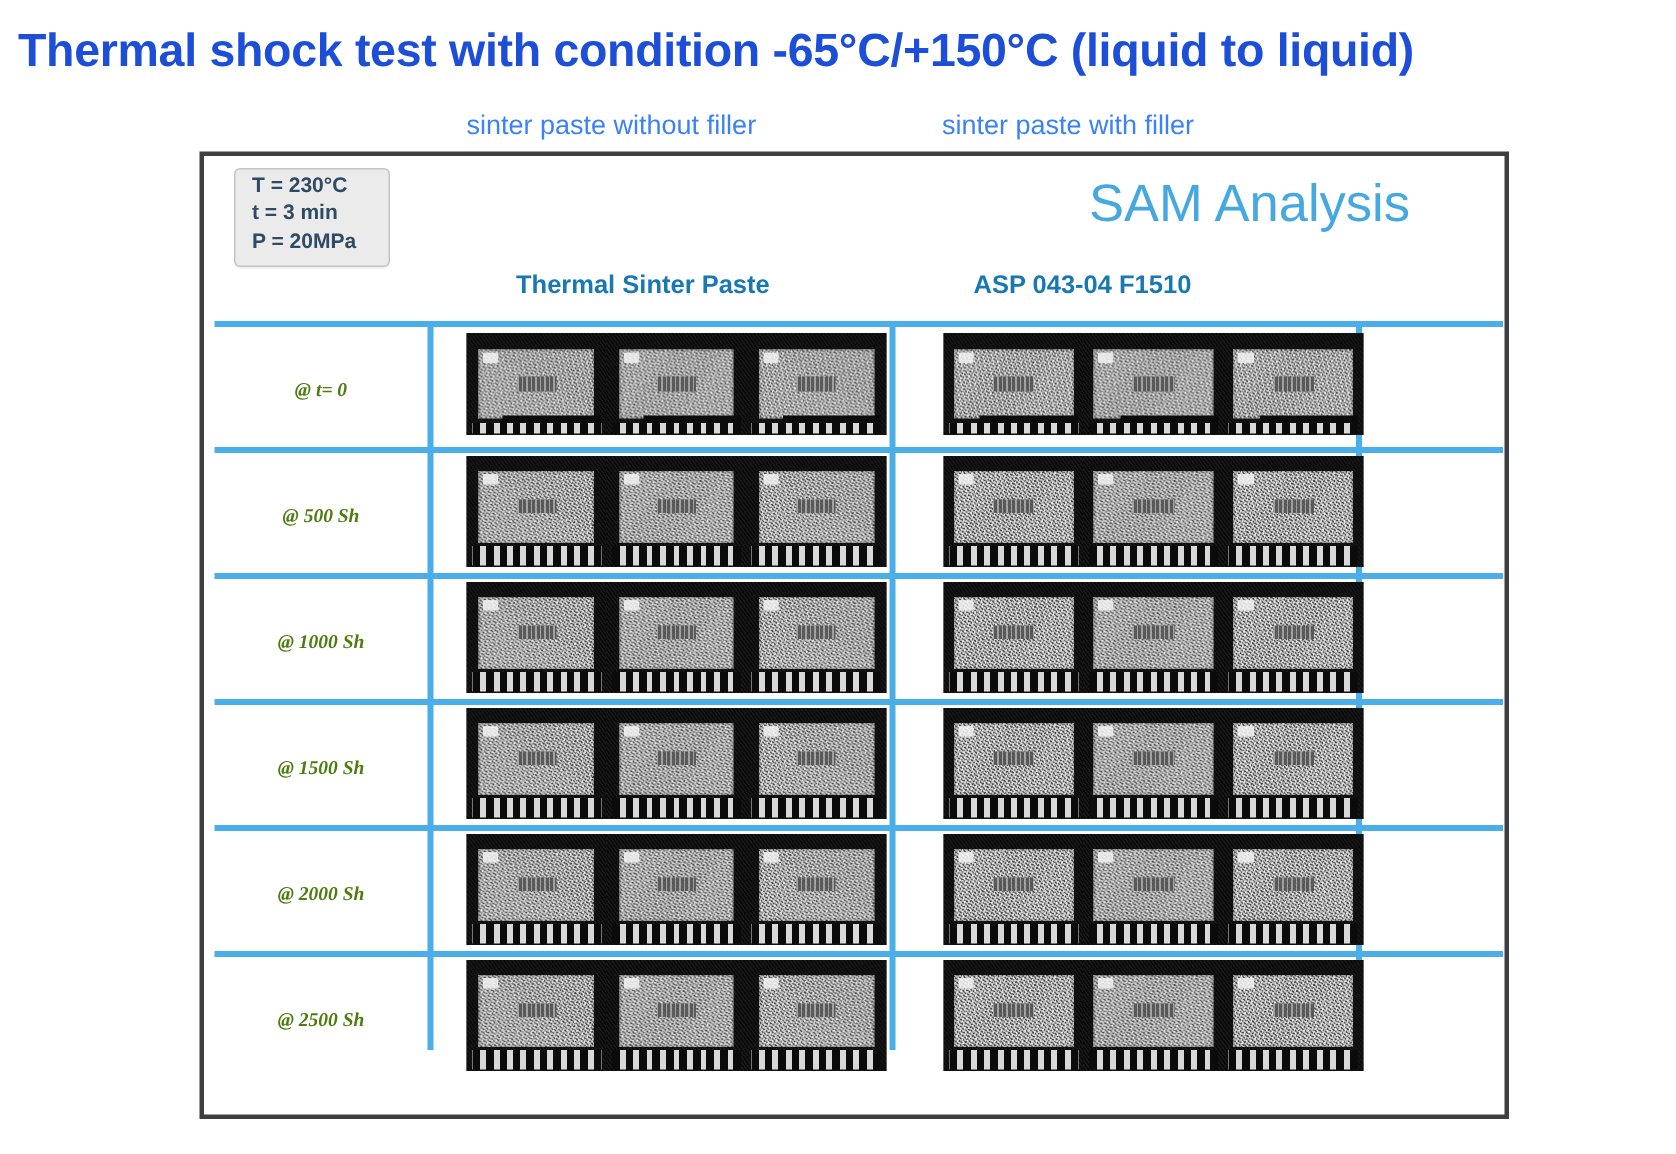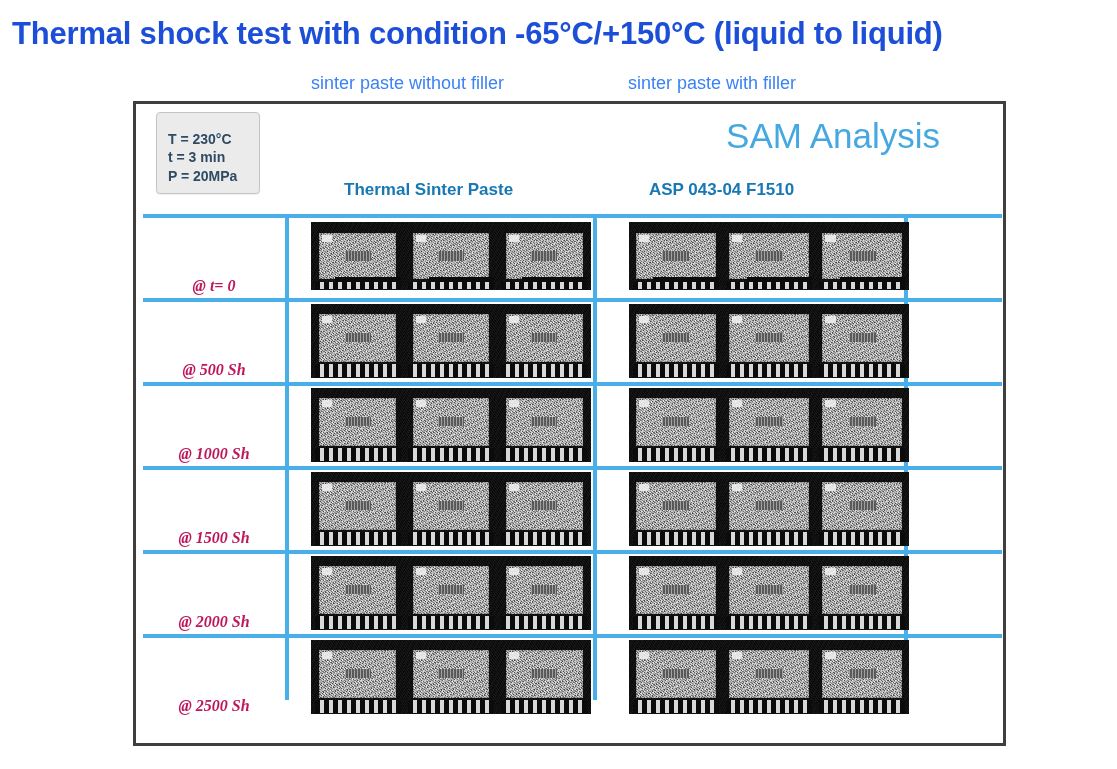--- a/index.html
+++ b/index.html
@@ -60,21 +60,21 @@
     position: absolute;
     inset: 0;
   }
 
   
   #param-box {
     position: absolute;
     left: 20px;
     top: 8px;
     width: 104px;
-    padding: 17px 9px 8px 11px;
+    padding: 1px 9px 8px 11px;
     box-sizing: border-box;
     background: #EBEBEB;
     border: 1px solid #C4C4C4;
     border-radius: 4px;
     box-shadow: 0 1px 1px rgba(0,0,0,0.06);
   }
   #param-box div {
     font-size: 14px;
     font-weight: bold;
     color: #2E4B63;
@@ -128,24 +128,23 @@
 
   
   .row-label {
     position: absolute;
     left: 7px;
     width: 142px;
     text-align: center;
     font-family: "Liberation Serif", serif;
     font-style: italic;
     font-weight: bold;
-    font-size: 16px;
-    color: #be185d;
+    font-size: 13px;
+    color: #4d7c0f;
     white-space: nowrap;
-    margin-top: 25px;
   }
 
   
   .strip {
     position: absolute;
     display: flex;
     background: #0B0B0B;
     overflow: hidden;
   }
   .strip.col-left  { left: 175px; width: 280px; }

